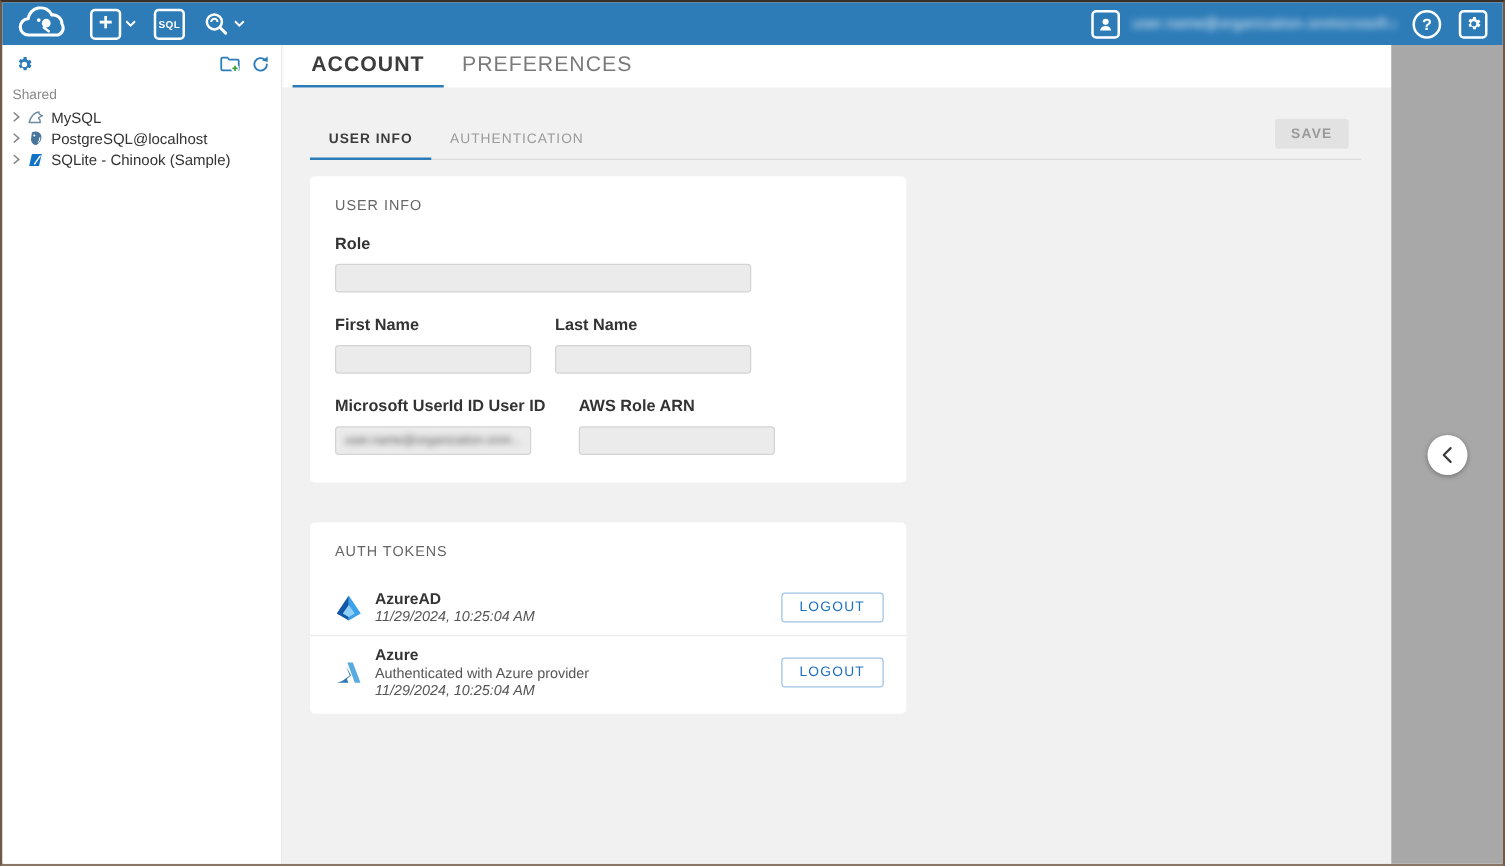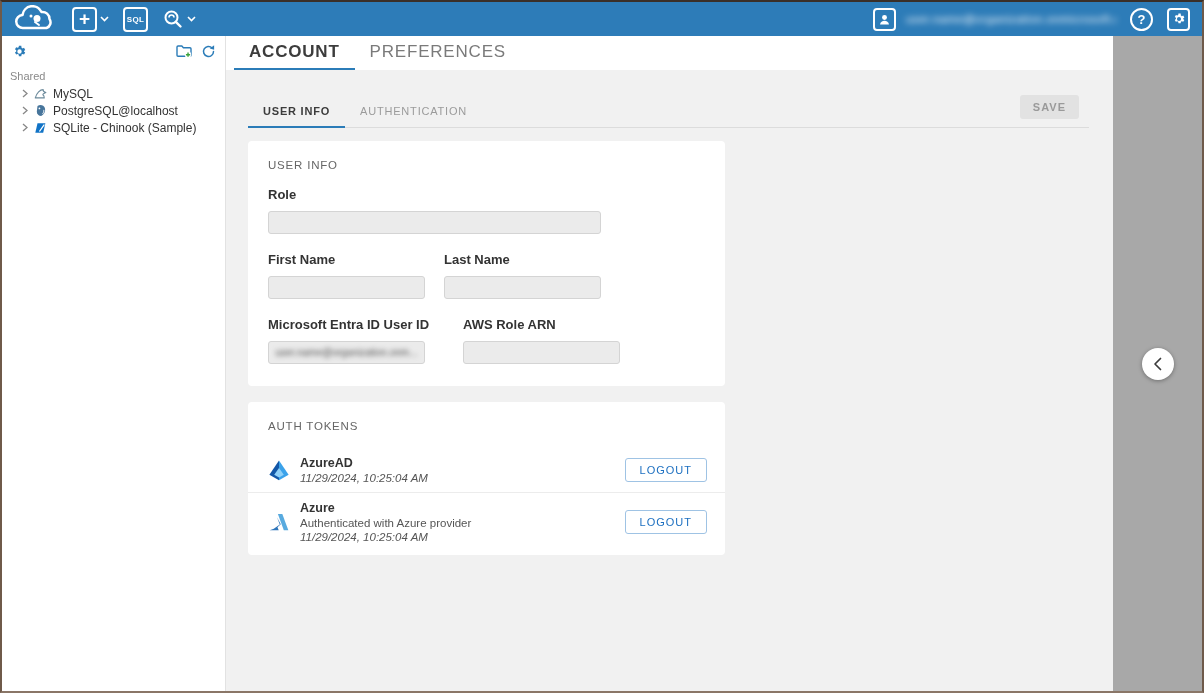--- a/index.html
+++ b/index.html
@@ -35,21 +35,21 @@
   .body { flex:1; display:flex; min-height:0; }
 
   
   .sidebar { width:224px; background:#fff; border-right:1px solid #e2e2e2;
              display:flex; flex-direction:column; }
   .sidebar-toolbar { display:flex; align-items:center; padding:6px 8px 2px 8px; }
   .sidebar-toolbar .spacer { flex:1; }
   .sb-icon { width:18px; height:18px; display:flex; align-items:center;
              justify-content:center; cursor:pointer; margin-left:6px; }
   .shared-label { font-size:11px; color:#8a8a8a; padding:8px 0 3px 8px; }
-  .tree-item { display:flex; align-items:center; gap:4px; padding:1px 0 1px 20px;
+  .tree-item { display:flex; align-items:center; gap:4px; padding:1px 0 1px 8px;
                font-size:12px; color:#333; cursor:pointer; white-space:nowrap; }
   .tree-chev { width:8px; height:10px; display:flex; align-items:center; flex:0 0 8px; }
   .tree-ico { width:15px; height:15px; display:flex; align-items:center; flex:0 0 15px; }
 
   
   .main { flex:1; display:flex; flex-direction:column; background:#f1f1f1; min-width:0; }
   .tabstrip { height:34px; background:#fff; display:flex; align-items:stretch;
               padding-left:8px; flex:0 0 34px; }
   .tab { display:flex; align-items:center; padding:0 15px; font-size:17px;
          letter-spacing:.8px; color:#7a7a7a; cursor:pointer; border-bottom:2px solid transparent; }
@@ -72,21 +72,21 @@
   .field-row { display:flex; gap:19px; margin-bottom:18px; }
   .field { width:157px; }
   .field.wide { width:333px; }
   .field-label { font-size:13px; font-weight:bold; color:#333; margin-bottom:9px; }
   .field-input { height:23px; background:#ebebeb; border:1px solid #d4d4d4;
                  border-radius:3px; font-size:10px; color:#555; display:flex;
                  align-items:center; justify-content:center; overflow:hidden;
                  white-space:nowrap; padding:0 6px; }
   .field-input .redacted { filter:blur(2.5px); }
 
-  .card.auth-tokens { margin-top:16px; padding:18px 0 4px 0; }
+  .card.auth-tokens { margin-top:32px; padding:18px 0 4px 0; }
   .card.auth-tokens .section-title { padding:0 20px; }
   .token-row { display:flex; align-items:center; padding:8px 18px 8px 20px; }
   .token-row + .token-row { border-top:1px solid #ececec; }
   .token-icon { width:22px; height:22px; flex:0 0 22px; margin-right:10px; }
   .token-text { flex:1; min-width:0; }
   .token-name { font-size:12.5px; font-weight:bold; color:#333; margin-bottom:2px; }
   .token-desc { font-size:11.5px; color:#555; margin-bottom:2px; }
   .token-time { font-size:11.5px; color:#555;font-style:italic; }
   .logout-btn { background:#fff; border:1px solid #9fc3e4; color:#1c6fc0;
                 border-radius:3px; font-size:11px; font-weight:normal;
@@ -266,21 +266,21 @@
               <div class="field-input"></div>
             </div>
             <div class="field">
               <div class="field-label">Last Name</div>
               <div class="field-input"></div>
             </div>
           </div>
 
           <div class="field-row">
             <div class="field" style="width:180px;">
-              <div class="field-label" style="white-space:nowrap;">Microsoft Entra ID User ID</div>
+              <div class="field-label" style="white-space:nowrap;">Microsoft UserId ID User ID</div>
               <div class="field-input" style="width:157px;">
                 <span class="redacted">user.name@organization.onm...</span>
               </div>
             </div>
             <div class="field" style="margin-left:-4px;">
               <div class="field-label">AWS Role ARN</div>
               <div class="field-input"></div>
             </div>
           </div>
         </section>

